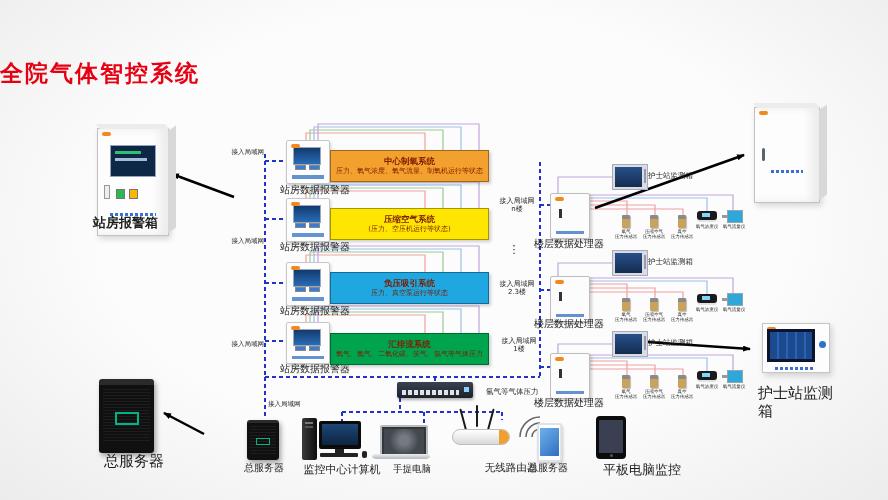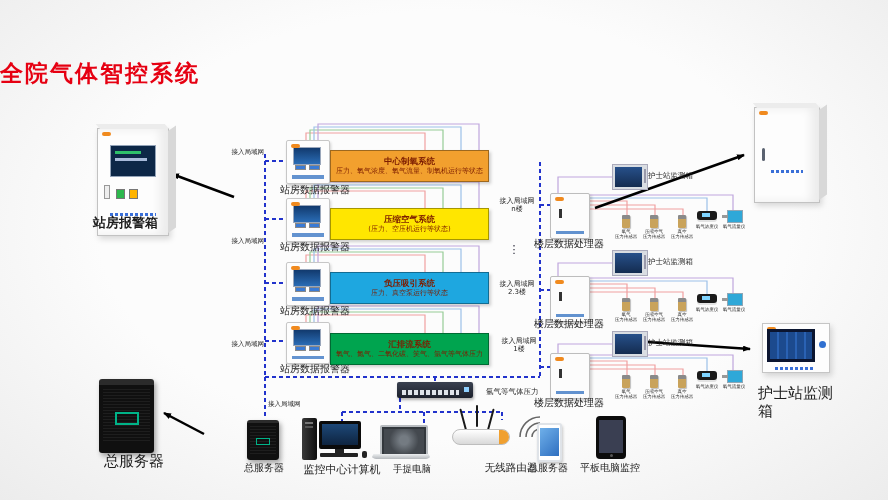--- a/index.html
+++ b/index.html
@@ -388,15 +388,15 @@
   <i class="ant abs" style="left:465px;top:408px;transform:rotate(-15deg);"></i>
   <i class="ant abs" style="left:476px;top:405px;"></i>
   <i class="ant abs" style="left:487px;top:408px;transform:rotate(15deg);"></i>
   <div class="rbody"></div>
   <div class="lbl" style="left:476px;top:461px;width:70px;font-size:10.5px;">无线路由器</div>
 
   <div class="phone"></div>
   <div class="lbl" style="left:513px;top:462px;width:70px;font-size:10px;">总服务器</div>
 
   <div class="tablet"></div>
-  <div class="lbl" style="left:560px;top:462px;width:100px;font-size:10px;">平板电脑监控</div>
+  <div class="lbl" style="left:592px;top:462px;width:100px;font-size:13px;">平板电脑监控</div>
 
 </div>
 
 </body></html>

